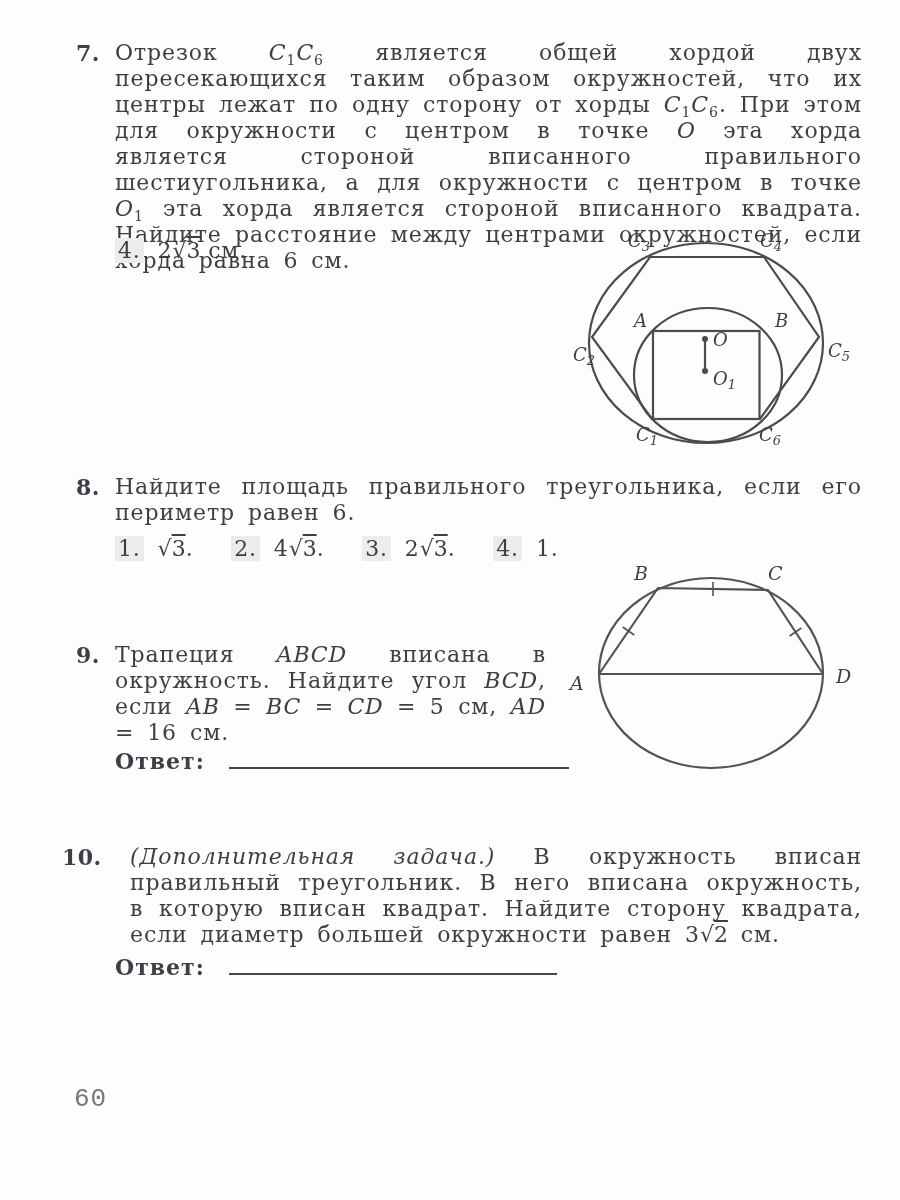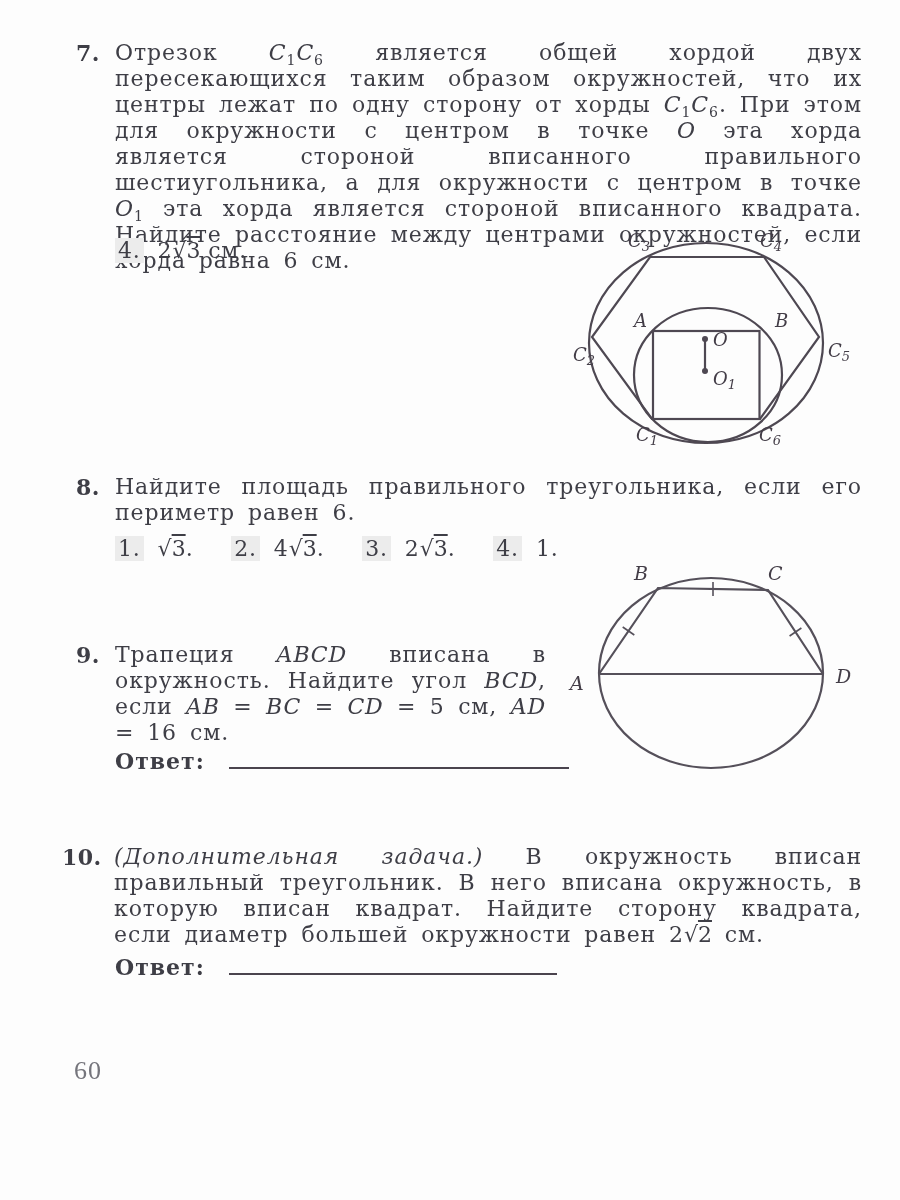--- a/index.html
+++ b/index.html
@@ -54,22 +54,22 @@
     margin-left:24px;
   }
   .fig { position:absolute; }
   .fig text {
     font-family:"DejaVu Serif", serif;
     font-style:italic;
     fill:#433d47;
   }
   .pageno {
     position:absolute;
-    left:74px; top:1056px;
-    font-family:Liberation Serif, serif;
+    left:74px; top:1084px;
+    font-family:Liberation Mono, monospace;
     font-size:26px;
     color:#75757c;
     letter-spacing:1px;
   }
 </style>
 </head>
 <body>
 
 <div class="page">
 
@@ -133,23 +133,23 @@
 
   <section class="prob" style="left:76px; top:642px; width:470px;">
     <div class="pnum" style="width:39px;">9.</div>
     <div class="ptext"><span>Трапеция </span><span class="it">ABCD</span><span> вписана в окружность. Найдите угол </span><span class="it">BCD</span><span>, если </span><span class="it">AB</span><span> = </span><span class="it">BC</span><span> = </span><span class="it">CD</span><span> = 5 см, </span><span class="it">AD</span><span> = 16 см.</span></div>
   </section>
 
   <div class="ans" style="left:115px; top:748px;">
     <span class="alab">Ответ:</span><span class="aline" style="width:340px;"></span>
   </div>
 
-  <section class="prob" style="left:62px; top:844px; width:800px;">
+  <section class="prob" style="left:62px; top:844px; width:800px;gap:16px;">
     <div class="pnum" style="width:52px;">10.</div>
-    <div class="ptext"><span class="it">(Дополнительная задача.)</span><span> В окружность вписан правильный треугольник. В него вписана окружность, в которую вписан квадрат. Найдите сторону квадрата, если диаметр большей окружности равен 2</span><span class="sq"><span class="sg">√</span><span class="rr">2</span></span><span> см.</span></div>
+    <div class="ptext"><span class="it">(Дополнительная задача.)</span><span> В окружность вписан правильный треугольник. В него вписана окружность, в которую вписан квадрат. Найдите сторону квадрата, если диаметр большей окружности равен 3</span><span class="sq"><span class="sg">√</span><span class="rr">2</span></span><span> см.</span></div>
   </section>
 
   <div class="ans" style="left:115px; top:954px;">
     <span class="alab">Ответ:</span><span class="aline" style="width:328px;"></span>
   </div>
 
   <div class="pageno">60</div>
 
 </div>
 

